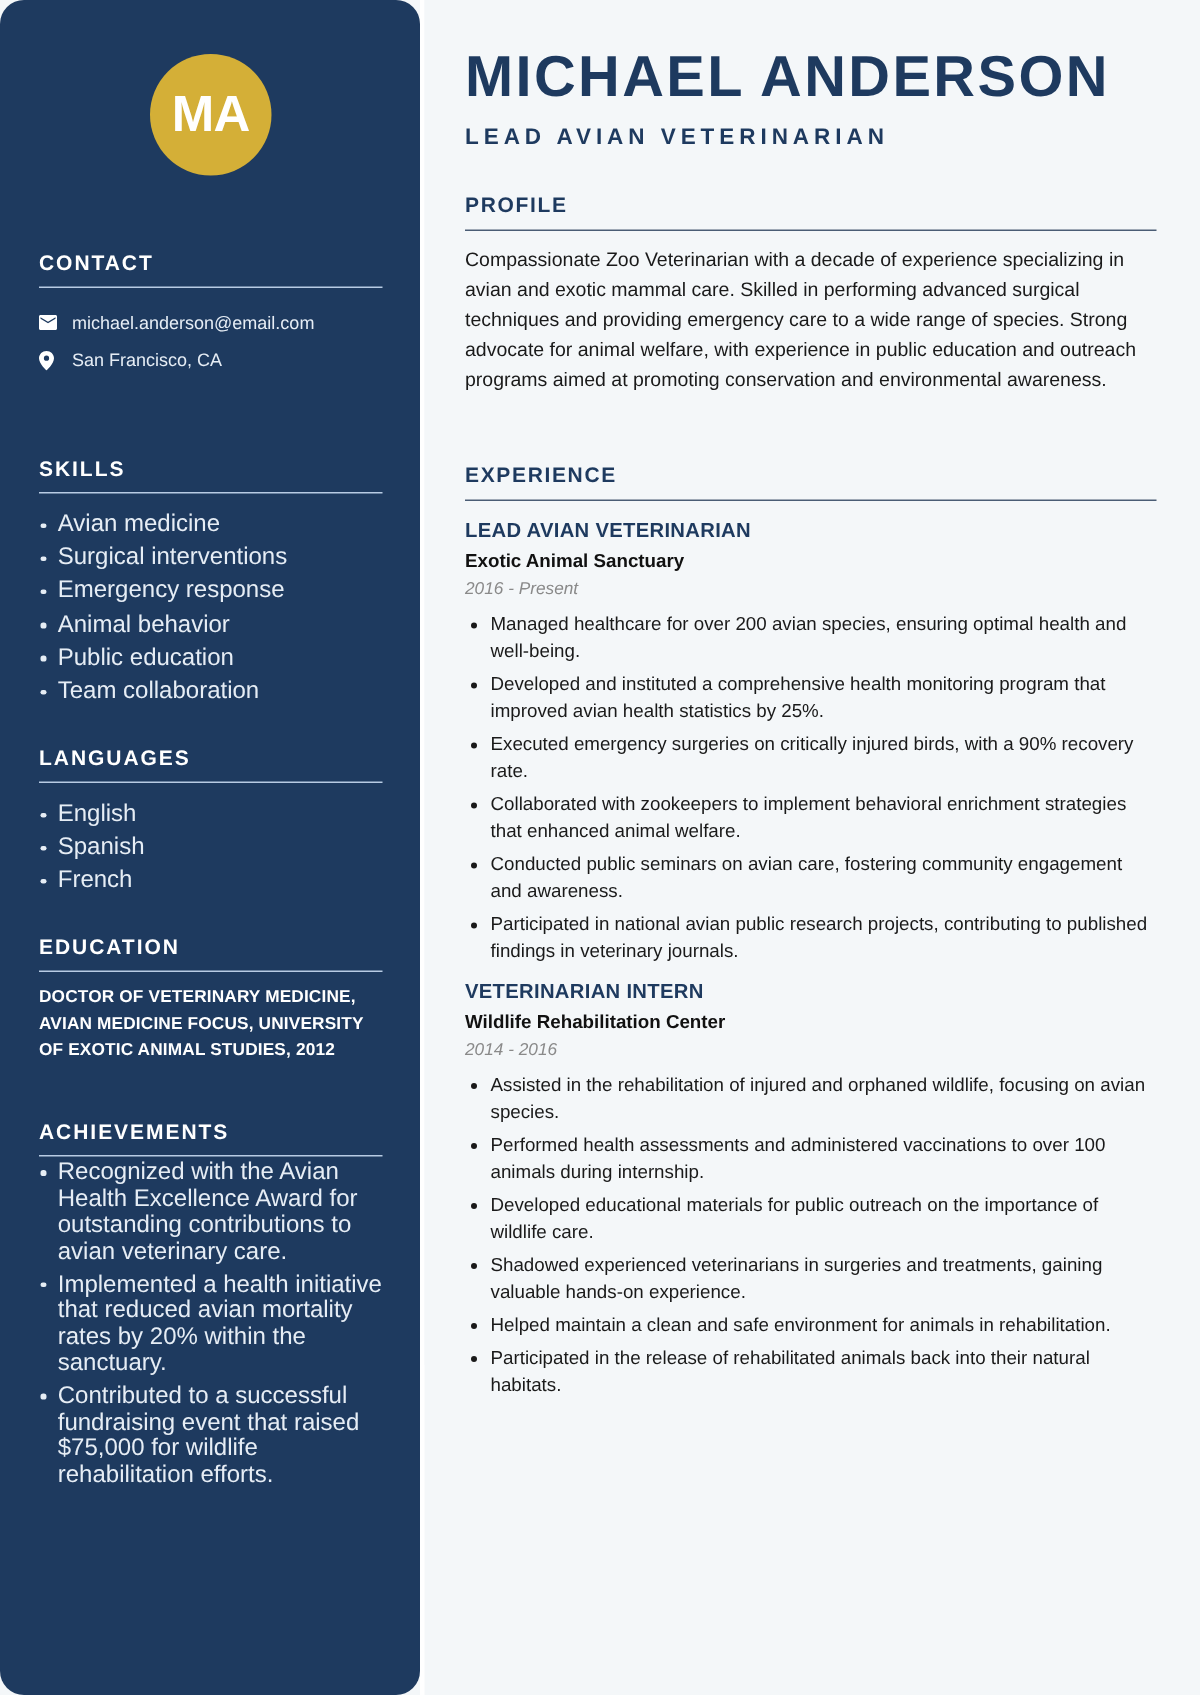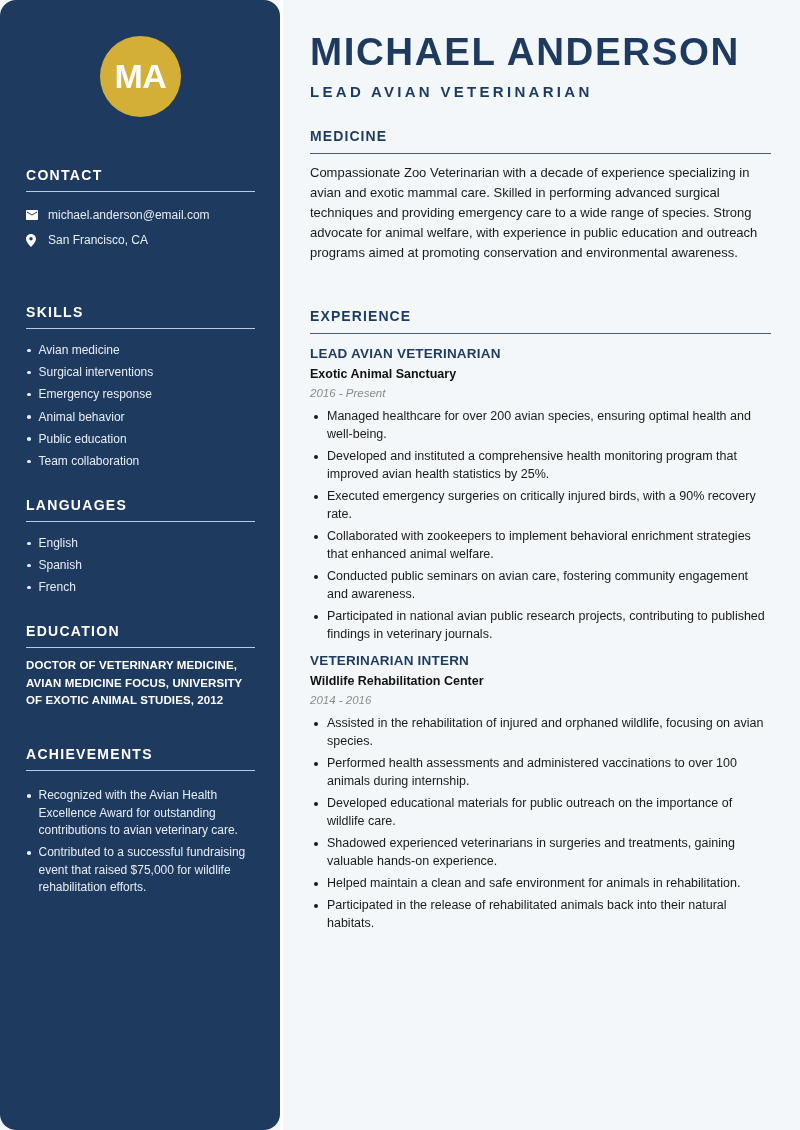--- a/index.html
+++ b/index.html
@@ -44,21 +44,21 @@
     }
     .contact-list { list-style: none; margin-top: 10px; }
     .contact-list li {
       display: flex; align-items: center; height: 25.5px;
       font-size: 12px; color: #e6edf5;
     }
     .contact-list .ic { width: 22px; display: inline-flex; align-items: center; }
     .bullets { list-style: none; margin-top: 10px; }
     .bullets li {
       position: relative; padding-left: 12.5px;
-      font-size: 12px; color: #e6edf5; line-height: 22.2px;
+      font-size: 16px; color: #e6edf5; line-height: 22.2px;
     }
     .bullets li::before {
       content: ""; position: absolute; left: 1px; top: 9.5px;
       width: 3.5px; height: 3.5px; background: #e6edf5; border-radius: 50%;
     }
     .ach li { line-height: 17.5px; margin-bottom: 4.5px; }
     .ach li::before { top: 7px; }
     .edu-text {
       margin-top: 9px; font-size: 11.5px; font-weight: bold; line-height: 17.5px;
       color: #ffffff; letter-spacing: 0.1px;
@@ -141,35 +141,36 @@
     </ul>
   </section>
 
   <section class="side-section" style="top:623px;">
     <h3 class="side-heading">EDUCATION</h3>
     <p class="edu-text">DOCTOR OF VETERINARY MEDICINE, AVIAN MEDICINE FOCUS, UNIVERSITY OF EXOTIC ANIMAL STUDIES, 2012</p>
   </section>
 
   <section class="side-section" style="top:746px;">
     <h3 class="side-heading">ACHIEVEMENTS</h3>
-    <ul class="bullets ach" style="margin-top:16px;">
+    <ul class="bullets ach" style="margin-top:2px;">
       <li>Recognized with the Avian Health Excellence Award for outstanding contributions to avian veterinary care.</li>
+      <li>Implemented a health initiative that reduced avian mortality rates by 20% within the sanctuary.</li>
       <li>Contributed to a successful fundraising event that raised $75,000 for wildlife rehabilitation efforts.</li>
     </ul>
   </section>
 </aside>
 
 <div class="divider-line"></div>
 
 <main class="main">
   <h1 class="name">MICHAEL ANDERSON</h1>
   <h2 class="title">LEAD AVIAN VETERINARIAN</h2>
 
   <section class="main-section" style="top:128px;">
-    <h3 class="main-heading">MEDICINE</h3>
+    <h3 class="main-heading">PROFILE</h3>
     <p class="profile-text">Compassionate Zoo Veterinarian with a decade of experience specializing in avian and exotic mammal care. Skilled in performing advanced surgical techniques and providing emergency care to a wide range of species. Strong advocate for animal welfare, with experience in public education and outreach programs aimed at promoting conservation and environmental awareness.</p>
   </section>
 
   <section class="main-section" style="top:308px;">
     <h3 class="main-heading">EXPERIENCE</h3>
 
     <div style="margin-top:12px;">
       <div class="job-title">LEAD AVIAN VETERINARIAN</div>
       <div class="job-company">Exotic Animal Sanctuary</div>
       <div class="job-dates">2016 - Present</div>

